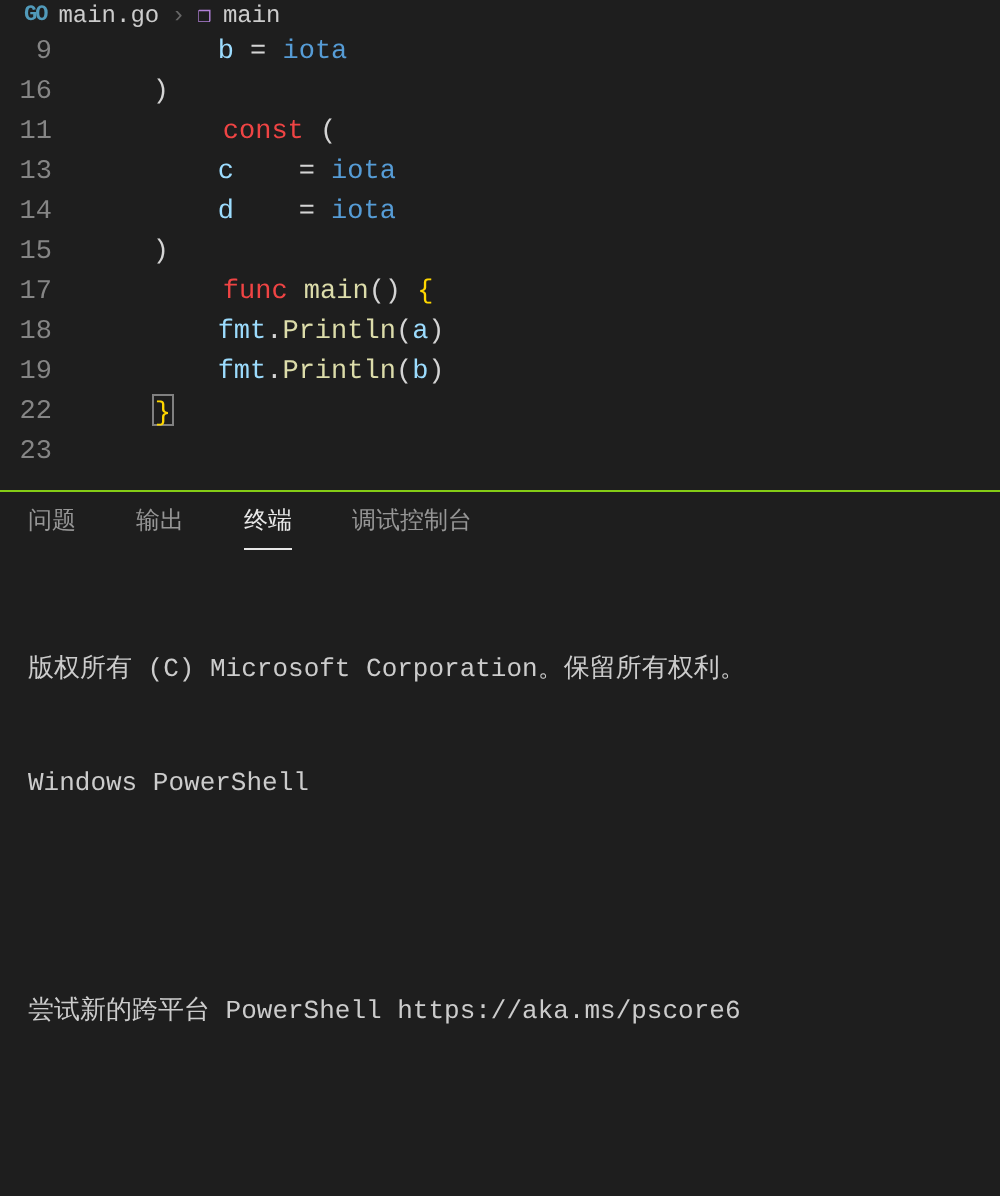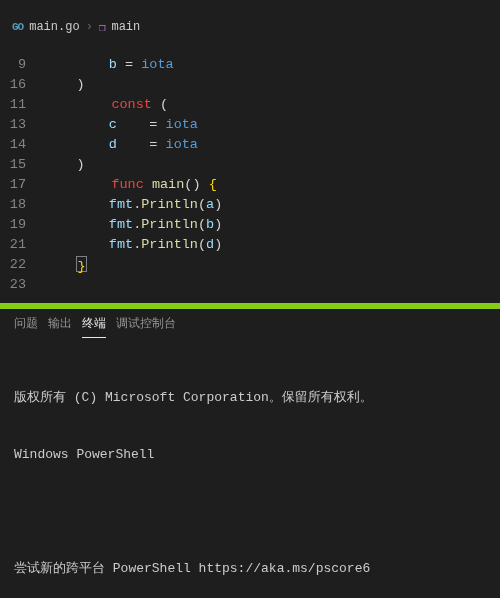--- a/index.html
+++ b/index.html
@@ -10,21 +10,21 @@
     font-size: 13px;
     width: 500px;
     height: 598px;
     overflow: hidden;
     display: flex;
     flex-direction: column;
   }
   .breadcrumb {
     display: flex;
     align-items: center;
-    padding: 20px 12px;
+    padding: 1px 12px;
     font-size: 12px;
     color: #cccccc;
     background: #1e1e1e;
     border-bottom: 1px solid #1e1e1e;
     gap: 6px;
   }
   .breadcrumb .sep { color: #666; }
   .go-icon {
     color: #519aba;
     font-weight: bold;
@@ -64,23 +64,23 @@
   .tok-brace { color: #ffd700; }
   .tok-iota { color: #569cd6; }
   .cursor-box {
     border: 1px solid #808080;
     display: inline-block;
     height: 16px;
     vertical-align: middle;
   }
   .panel-tabs {
     display: flex;
-    gap: 10px;
+    gap: 30px;
     padding: 6px 14px 0 14px;
-    border-top: 6px solid #84cc16;
+    border-top: 1px solid #84cc16;
     background: #1e1e1e;
     font-size: 12px;
   }
   .panel-tab {
     color: #969696;
     padding-bottom: 5px;
     cursor: pointer;
   }
   .panel-tab.active {
     color: #e7e7e7;
@@ -111,21 +111,20 @@
 <div class="editor" id="editor">
     <div class="code-line"><div class="gutter">9</div><div class="code">        <span class="tok-id">b</span> <span class="tok-punc">=</span> <span class="tok-iota">iota</span></div></div>
     <div class="code-line"><div class="gutter">16</div><div class="code">    <span class="tok-punc">)</span></div></div>
     <div class="code-line"><div class="gutter">11</div><div class="code">    <span class="tok-kw">const</span> <span class="tok-punc">(</span></div></div>
     <div class="code-line"><div class="gutter">13</div><div class="code">        <span class="tok-id">c</span>    <span class="tok-punc">=</span> <span class="tok-iota">iota</span></div></div>
     <div class="code-line"><div class="gutter">14</div><div class="code">        <span class="tok-id">d</span>    <span class="tok-punc">=</span> <span class="tok-iota">iota</span></div></div>
     <div class="code-line"><div class="gutter">15</div><div class="code">    <span class="tok-punc">)</span></div></div>
     <div class="code-line"><div class="gutter">17</div><div class="code">    <span class="tok-kw">func</span> <span class="tok-func">main</span><span class="tok-punc">()</span> <span class="tok-brace">{</span></div></div>
     <div class="code-line"><div class="gutter">18</div><div class="code">        <span class="tok-id">fmt</span><span class="tok-punc">.</span><span class="tok-func">Println</span><span class="tok-punc">(</span><span class="tok-id">a</span><span class="tok-punc">)</span></div></div>
     <div class="code-line"><div class="gutter">19</div><div class="code">        <span class="tok-id">fmt</span><span class="tok-punc">.</span><span class="tok-func">Println</span><span class="tok-punc">(</span><span class="tok-id">b</span><span class="tok-punc">)</span></div></div>
-    <div class="code-line"><div class="gutter">21</div><div class="code">        <span class="tok-id">fmt</span><span class="tok-punc">.</span><span class="tok-func">Println</span><span class="tok-punc">(</span><span class="tok-id">d</span><span class="tok-punc">)</span></div></div>
     <div class="code-line"><div class="gutter">22</div><div class="code">    <span class="cursor-box"><span class="tok-brace">}</span></span></div></div>
     <div class="code-line"><div class="gutter">23</div><div class="code"></div></div>
   </div>
 
 <div class="panel-tabs" id="panel-tabs">
     <div class="panel-tab">问题</div>
     <div class="panel-tab">输出</div>
     <div class="panel-tab active">终端</div>
     <div class="panel-tab">调试控制台</div>
   </div>

